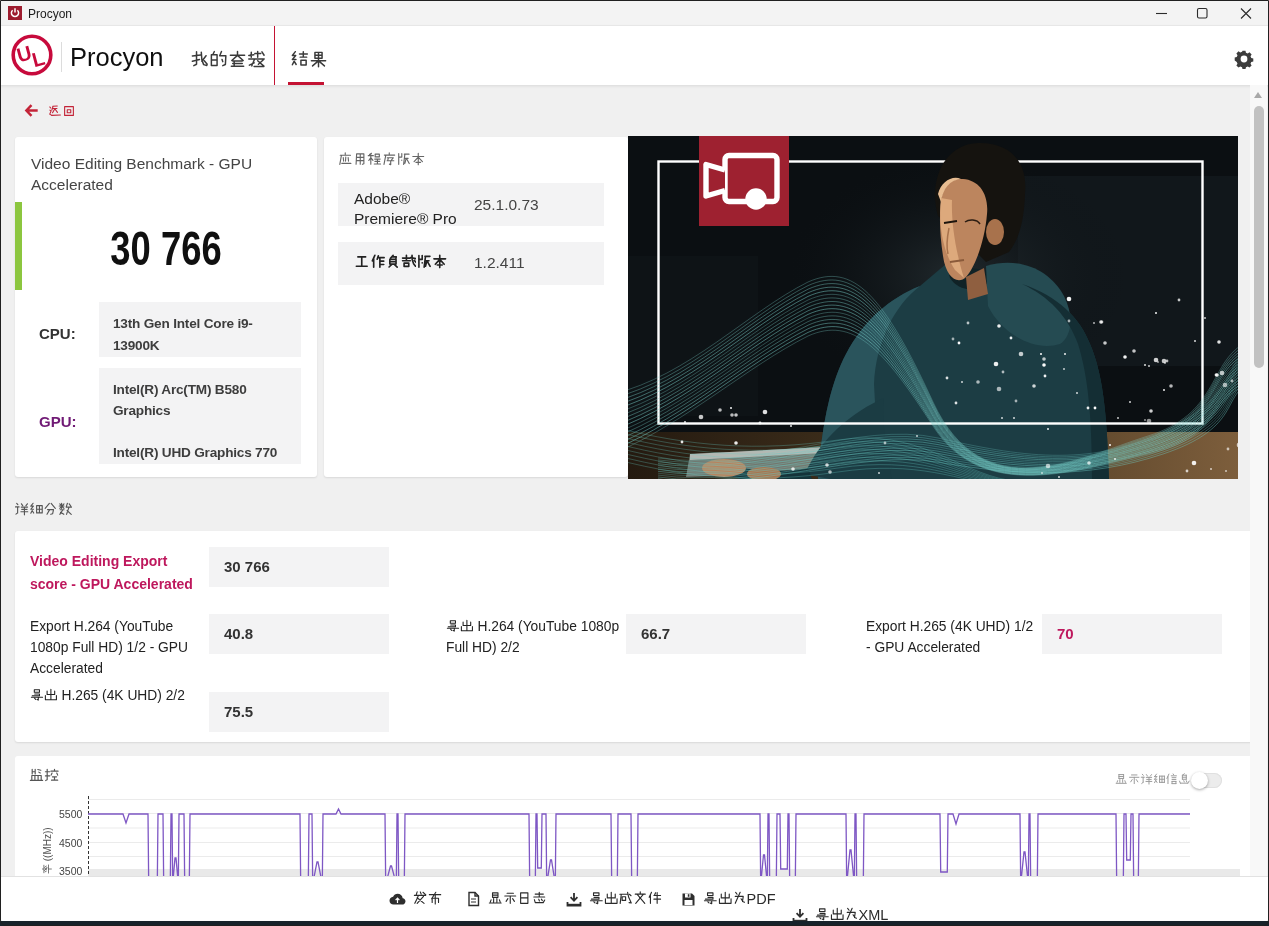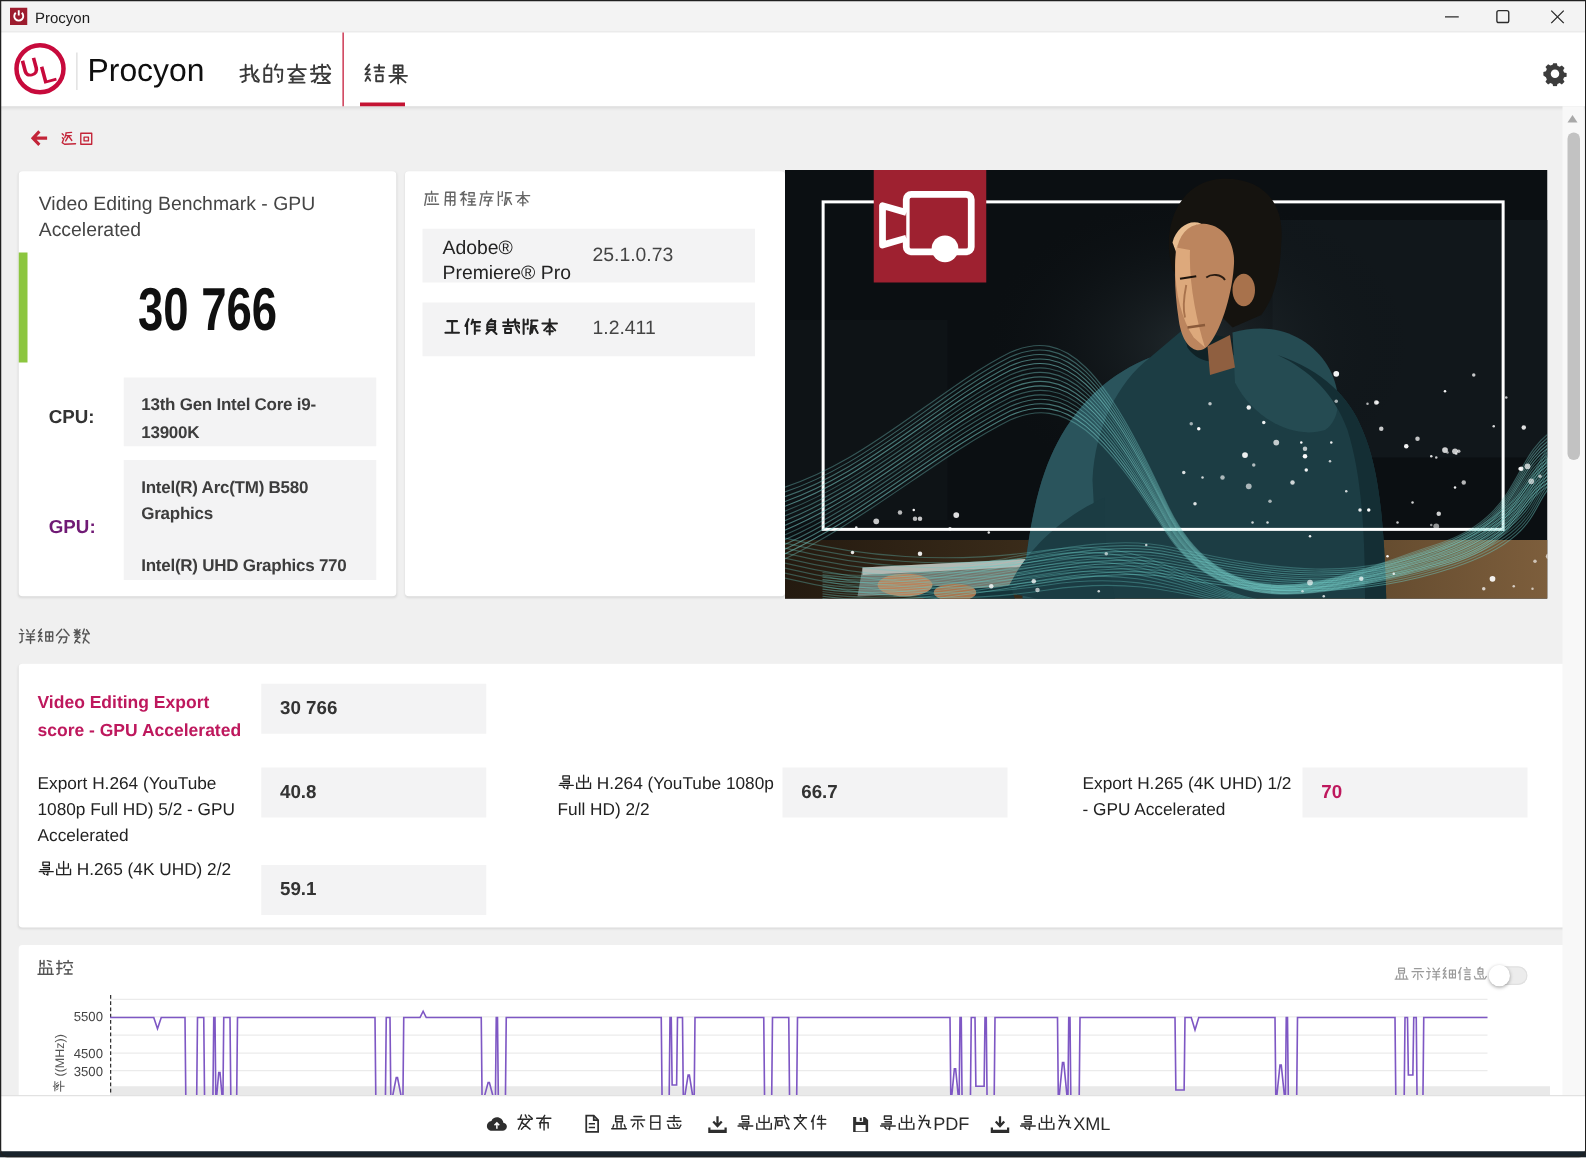--- a/index.html
+++ b/index.html
@@ -427,21 +427,21 @@
     </svg><svg class="cj">
       <use href="#u5206"></use>
     </svg><svg class="cj">
       <use href="#u6570"></use>
     </svg></div>
 <div class="card" style="left:15px;top:531px;width:1239px;height:211px">
  <div class="abs bold" style="left:15px;top:19px;width:200px;font-size:14px;font-weight:bold;color:#be185d;line-height:23px">Video Editing Export<br>score - GPU Accelerated</div>
  <div class="gbox" style="left:194px;top:16px;width:180px;height:40px"></div>
  <div class="abs" style="left:209px;top:27px;font-size:15px;font-weight:bold;color:#333">30 766</div>
 
- <div class="abs" style="left:15px;top:85px;width:178px;font-size:13.8px;color:#222;line-height:21px">Export H.264 (YouTube 1080p Full HD) 5/2 - GPU Accelerated</div>
+ <div class="abs" style="left:15px;top:85px;width:178px;font-size:13.8px;color:#222;line-height:21px">Export H.264 (YouTube 1080p Full HD) 1/2 - GPU Accelerated</div>
  <div class="gbox" style="left:194px;top:83px;width:180px;height:40px"></div>
  <div class="abs" style="left:209px;top:94px;font-size:15px;font-weight:bold;color:#333">40.8</div>
 
  <div class="abs" style="left:431px;top:85px;width:185px;font-size:13.8px;color:#222;line-height:21px"><svg class="cj">
         <use href="#u5bfc"></use>
       </svg><svg class="cj">
         <use href="#u51fa"></use>
       </svg> H.264 (YouTube 1080p Full HD) 2/2</div>
  <div class="gbox" style="left:611px;top:83px;width:180px;height:40px"></div>
  <div class="abs" style="left:626px;top:94px;font-size:15px;font-weight:bold;color:#333">66.7</div>
@@ -449,21 +449,21 @@
  <div class="abs" style="left:851px;top:85px;width:200px;font-size:13.8px;color:#222;line-height:21px">Export H.265 (4K UHD) 1/2<br>- GPU Accelerated</div>
  <div class="gbox" style="left:1027px;top:83px;width:180px;height:40px"></div>
  <div class="abs" style="left:1042px;top:94px;font-size:15px;font-weight:bold;color:#be185d">70</div>
 
  <div class="abs" style="left:15px;top:157px;width:240px;font-size:13.8px;color:#222"><svg class="cj">
         <use href="#u5bfc"></use>
       </svg><svg class="cj">
         <use href="#u51fa"></use>
       </svg> H.265 (4K UHD) 2/2</div>
  <div class="gbox" style="left:194px;top:161px;width:180px;height:40px"></div>
- <div class="abs" style="left:209px;top:172px;font-size:15px;font-weight:bold;color:#333">59.1</div>
+ <div class="abs" style="left:209px;top:172px;font-size:15px;font-weight:bold;color:#333">75.5</div>
 </div>
 
 <div class="card" style="left:15px;top:756px;width:1239px;height:120px;border-radius:3px 3px 0 0;box-shadow:none">
  <div class="abs" style="left:14px;top:11px;font-size:15px;color:#555"><svg class="cj">
         <use href="#u76d1"></use>
       </svg><svg class="cj">
         <use href="#u63a7"></use>
       </svg></div>
  <div class="abs" style="left:1100px;top:17px;font-size:12.5px;color:#9a9a9a"><svg class="cj">
         <use href="#u663e"></use>
@@ -491,21 +491,21 @@
         <rect x="88" y="869" width="1152" height="7" fill="#e9e9e9"></rect>
         <line x1="88.5" y1="796" x2="88.5" y2="876" stroke="#333" stroke-width="1" stroke-dasharray="3 2"></line>
         <path d="M88 814 L123 814 L126 823 L129 814 L148 814 L148.7 884 L157.3 884 L158 814 L163 814 L163.7 884 L170.3 884 L171 814 L172 814 L172.7 884 L175 858 L176 858 L178.3 884 L179 814 L184 814 L184.7 884 L189.3 884 L190 814 L300 814 L300.7 884 L308.3 884 L309 814 L312 814 L312.7 884 L317 862 L318 862 L322.3 884 L323 814 L336 814 L338.5 809 L341 814 L385 814 L385.7 884 L390.5 866 L391.5 866 L396.3 884 L397 814 L398 814 L398.7 884 L404.3 884 L405 814 L529 814 L529.7 884 L535.3 884 L536 814 L537 814 L537.7 868 L541.3 868 L542 814 L546 814 L546.7 884 L550.5 860 L551.5 860 L555.3 884 L556 814 L611 814 L611.7 884 L617.3 884 L618 814 L631 814 L631.7 884 L637.3 884 L638 814 L760 814 L760.7 884 L763.5 855 L764.5 855 L767.3 884 L768 814 L769 814 L769.7 884 L776.3 884 L777 814 L780 814 L780.7 869 L787.3 869 L788 814 L789 814 L789.7 884 L795.3 884 L796 814 L846 814 L846.7 884 L850 850 L851 850 L854.3 884 L855 814 L856 814 L856.7 884 L863.3 884 L864 814 L940 814 L940.7 872 L947.3 872 L948 814 L953 814 L956 824 L959 814 L1020 814 L1020.7 884 L1024 852 L1025 852 L1028.3 884 L1029 814 L1030 814 L1030.7 884 L1037.3 884 L1038 814 L1116 814 L1116.7 884 L1123.3 884 L1124 814 L1126 814 L1126.7 860 L1130.3 860 L1131 814 L1133 814 L1133.7 884 L1138.3 884 L1139 814 L1190 814" fill="none" stroke="#7e57c4" stroke-width="1.3"></path>
       </g>
     </svg>
  <div class="abs" style="left:27px;top:118px;font-size:10px;color:#555;transform:rotate(-90deg);transform-origin:0 0;white-space:nowrap"><svg class="cj">
         <use href="#u7387"></use>
       </svg> ((MHz))</div>
  <div class="abs" style="left:44px;top:52px;width:21px;text-align:center;font-size:10.5px;color:#444">5500</div>
  <div class="abs" style="left:44px;top:81px;width:21px;text-align:right;font-size:10.5px;color:#444">4500</div>
- <div class="abs" style="left:44px;top:96px;width:21px;text-align:center;font-size:10.5px;color:#444">3500</div>
+ <div class="abs" style="left:44px;top:109px;width:21px;text-align:center;font-size:10.5px;color:#444">3500</div>
 </div>
 
 <div class="abs" style="left:0;top:876px;width:1269px;height:45px;background:#fff;border-top:1px solid #e2e2e2;z-index:5">
 <div class="abs" style="left:389px;top:14px;font-size:14.5px;color:#2b2b2b"><svg width="17" height="15" viewBox="0 0 17 15" style="vertical-align:-3px">
         <path fill="#2e2e2e" d="M13.7 6.2 C13.3 3.6 11.2 1.8 8.6 1.8 C6.6 1.8 4.9 2.9 4.1 4.7 C2 5 .5 6.6 .5 8.7 C.5 10.9 2.3 12.6 4.5 12.6 L13 12.6 C14.9 12.6 16.5 11.1 16.5 9.2 C16.5 7.7 15.3 6.4 13.7 6.2 Z"></path>
         <path d="M8.5 11 V6.5 M6.6 8.2 L8.5 6.2 L10.4 8.2" stroke="#fff" stroke-width="1.2" fill="none"></path>
       </svg><span style="margin-left:7px"><svg class="cj">
           <use href="#u53d1"></use>
         </svg><svg class="cj">
           <use href="#u5e03"></use>
@@ -543,21 +543,21 @@
         <rect x="4" y="1.5" width="5.5" height="4" fill="#fff"></rect>
         <rect x="6.8" y="2.2" width="1.6" height="2.6" fill="#2e2e2e"></rect>
         <rect x="3.5" y="8" width="8" height="5" fill="#fff"></rect>
       </svg><span style="margin-left:7px"><svg class="cj">
           <use href="#u5bfc"></use>
         </svg><svg class="cj">
           <use href="#u51fa"></use>
         </svg><svg class="cj">
           <use href="#u4e3a"></use>
         </svg>PDF</span></div>
-    <div class="abs" style="left:792px;top:14px;font-size:14.5px;color:#2b2b2b"><svg width="16" height="15" viewBox="0 0 16 15" style="vertical-align:-3px">
+    <div class="abs" style="left:792px;top:30px;font-size:14.5px;color:#2b2b2b"><svg width="16" height="15" viewBox="0 0 16 15" style="vertical-align:-3px">
         <path d="M8 1 V8.2 M4.6 5.2 L8 8.8 L11.4 5.2" stroke="#2e2e2e" stroke-width="1.8" fill="none"></path>
         <path d="M1.5 10 V13.5 H14.5 V10" stroke="#2e2e2e" stroke-width="1.8" fill="none"></path>
         <rect x="1.5" y="11.8" width="13" height="1.9" fill="#2e2e2e"></rect>
       </svg><span style="margin-left:7px"><svg class="cj">
           <use href="#u5bfc"></use>
         </svg><svg class="cj">
           <use href="#u51fa"></use>
         </svg><svg class="cj">
           <use href="#u4e3a"></use>
         </svg>XML</span></div>

